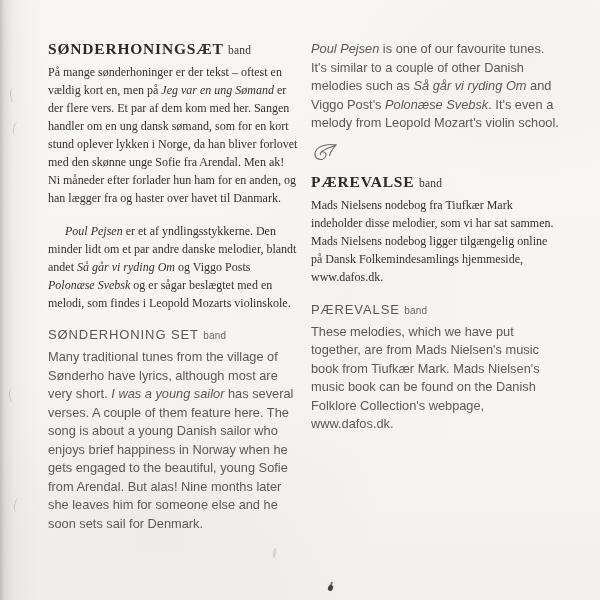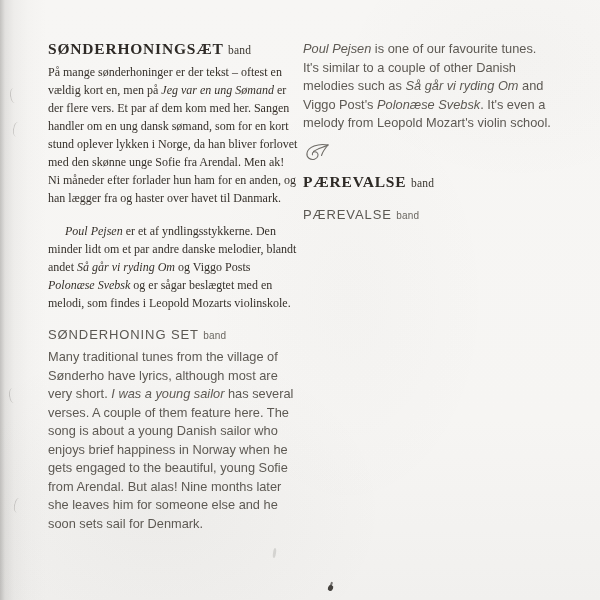--- a/index.html
+++ b/index.html
@@ -30,21 +30,21 @@
   }
   .ghost-mark {
     position: absolute;
     width: 7px; height: 15px;
     border-left: 1.5px solid rgba(105,102,98,0.28);
     border-radius: 50%;
     transform: rotate(-6deg);
   }
   .column { position: absolute; top: 40px; width: 250px; }
   .col-left  { left: 48px; }
-  .col-right { left: 303px; }
+  .col-right { left: 311px; }
 
   .serif-heading {
     margin: 0 0 5px 0;
     font-family: "Liberation Serif", "DejaVu Serif", serif;
     font-size: 15.5px; font-weight: 600;
     letter-spacing: 0.8px;
     color: #2e2a26;
   }
   .serif-heading .band-tag {
     font-size: 11.5px; font-weight: normal;
@@ -141,24 +141,26 @@
         <g fill="none" stroke="#6e6b66" stroke-width="1.1" stroke-linecap="round">
           <path d="M25 3 C15 1 5 5 4 11 C3.2 15.5 7.5 18.5 11.5 17.2 C15 16.1 16.2 12.3 13.8 10.4 C11.8 8.9 8.8 10.2 9.4 12.8"></path>
           <path d="M25 3 C20 5.5 14.5 6.5 10.5 9.5"></path>
           <path d="M25 3 C22 6.5 19.5 10 18.5 13.5"></path>
         </g>
       </svg>
     </div>
 
     <section class="section-paere-danish">
       <h2 class="serif-heading"><span>PÆREVALSE</span> <span class="band-tag">band</span></h2>
+      <p class="serif-para"><span>Mads Nielsens nodebog fra Tiufkær Mark indeholder disse melodier, som vi har sat sammen. Mads Nielsens nodebog ligger tilgængelig online på Dansk Folkemindesamlings hjemmeside, www.dafos.dk.</span></p>
     </section>
 
     <section class="section-paere-english">
       <h3 class="sans-heading"><span>PÆREVALSE</span> <span class="band-tag">band</span></h3>
+      <p class="sans-para"><span>These melodies, which we have put together, are from Mads Nielsen's music book from Tiufkær Mark. Mads Nielsen's music book can be found on the Danish Folklore Collection's webpage, www.dafos.dk.</span></p>
     </section>
 
   </div>
 
   <div class="ink-speck"></div>
   <div class="faint-speck"></div>
 
 </div>
 
 </body></html>

